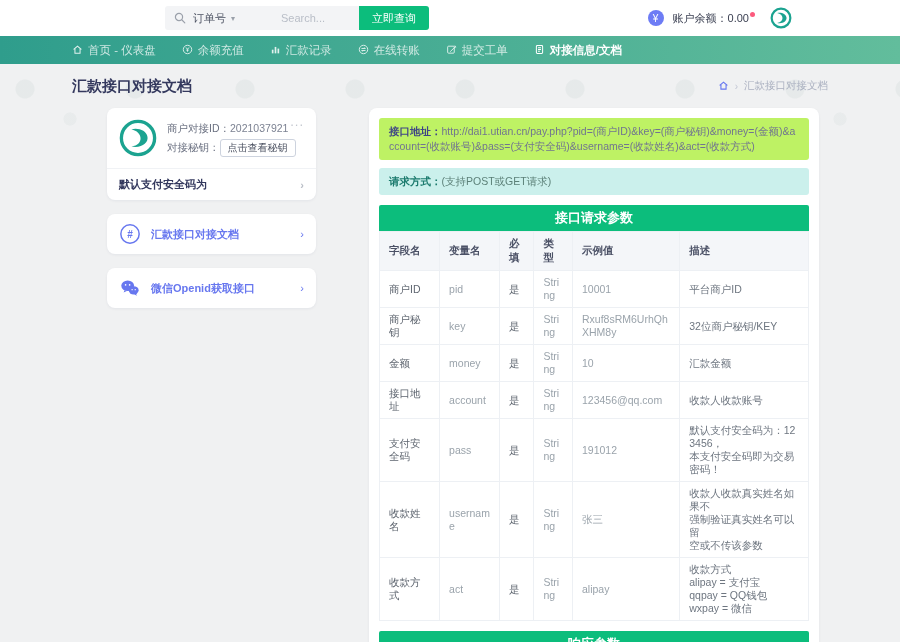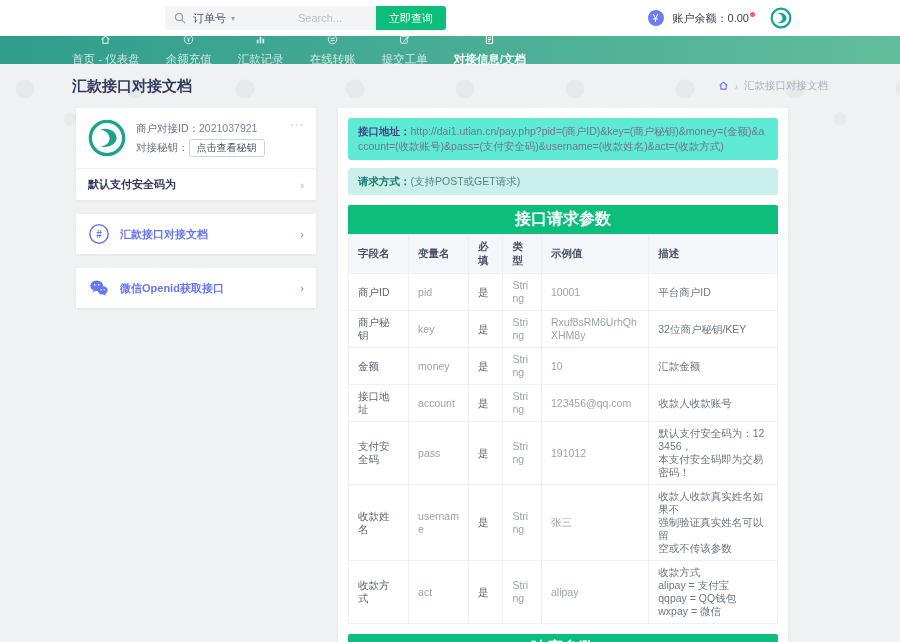--- a/index.html
+++ b/index.html
@@ -4,78 +4,78 @@
 <style>
   * { box-sizing: border-box; margin: 0; padding: 0; }
   html,body { width:900px; height:642px; overflow:hidden; }
   body { font-family:"Liberation Sans","DejaVu Sans",sans-serif; background:#f0f1f2; color:#34395e; }
   .page { width:900px; height:642px; display:flex; flex-direction:column; }
 
   
   .topbar { height:36px; background:#fff; display:flex; align-items:center; justify-content:space-between; padding:0 108px 0 165px; flex-shrink:0; }
   .search-group { display:flex; align-items:center; background:#f3f4f6; border-radius:3px; height:24px; }
   .mag-icon { margin:0 7px 0 9px; display:flex; }
-  .search-cat { font-size:11px; color:#4a5060; margin-right:19px; cursor:pointer; display:flex; align-items:center; gap:5px; }
+  .search-cat { font-size:11px; color:#4a5060; margin-right:2px; cursor:pointer; display:flex; align-items:center; gap:5px; }
   .chev-down { font-size:8px; color:#9aa0aa; }
   .search-input { border:none; outline:none; background:transparent; width:78px; font-size:11px; color:#333; font-family:inherit;margin-left:44px; }
   .search-input::placeholder { color:#b9bec7; }
   .search-btn { height:24px; border:none; background:#0cbd7c; color:#fff; font-size:11px; padding:0 13px; border-radius:0 3px 3px 0; cursor:pointer; font-family:inherit; }
   .account-group { display:flex; align-items:center; gap:9px; }
   .balance-icon { width:16px; height:16px; border-radius:50%; background:#6d7cf5; color:#fff; font-size:10px; display:flex; align-items:center; justify-content:center; }
   .balance-text { font-size:11px; color:#3a3f51; }
   .red-dot { display:inline-block; width:5px; height:5px; border-radius:50%; background:#fc5a7d; vertical-align:super; margin-left:1px; }
   .avatar { width:22px; height:22px; margin-left:6px; cursor:pointer; }
 
   
   .navbar { height:28px; background:linear-gradient(90deg,#2f9d8c,#62bd9c); display:flex; align-items:center; justify-content:space-between; padding:0 55px 0 72px; flex-shrink:0; }
   .nav-items { display:flex; gap:26px; }
-  .nav-item { display:flex; align-items:center; gap:5px; font-size:11.5px; color:rgba(255,255,255,.75); cursor:pointer; white-space:nowrap;flex-direction:column; }
+  .nav-item { display:flex; align-items:center; gap:5px; font-size:11.5px; color:rgba(255,255,255,.75); cursor:pointer; white-space:nowrap; }
   .nav-item svg { opacity:.85; }
   .nav-item.active { color:#fff; font-weight:bold; }
   .nav-item.active svg { opacity:1; }
   .brand { display:flex; align-items:center; gap:6px; color:#fff; cursor:pointer; }
   .brand-name { font-size:14px; font-weight:bold; letter-spacing:1px; }
   .brand-domain { border:1px solid rgba(255,255,255,.85); padding:1px 5px; font-size:9.5px; border-radius:2px; font-weight:bold; letter-spacing:.5px; }
 
   
   .content-wrap { flex:1; padding:6px 72px 0; position:relative; }
   .content-wrap::before { content:""; position:absolute; left:0; right:0; top:0; height:90px;
       background-image:radial-gradient(circle at 25px 25px, rgba(40,90,80,.05) 9px, transparent 10px),
                        radial-gradient(circle at 70px 55px, rgba(40,90,80,.04) 6px, transparent 7px);
       background-size:110px 80px; pointer-events:none; }
   .page-head { height:32px; display:flex; align-items:center; justify-content:space-between; position:relative; }
   .page-title { font-size:15px; font-weight:bold; color:#34395e; }
   .breadcrumb { display:flex; align-items:center; gap:6px; font-size:10.5px; color:#aab0c0; }
   .crumb-sep { color:#c2c7d4; font-size:10px; }
 
   .main-row { display:flex; align-items:flex-start; margin-top:6px; position:relative; }
-  .card { background:#fff; border-radius:0; box-shadow:0 1px 3px rgba(20,40,80,.06); }
+  .card { background:#fff; border-radius:8px; box-shadow:0 1px 3px rgba(20,40,80,.06);margin-left:31px; }
 
   .sidebar { width:240px; margin-right:22px; margin-left:4px; flex-shrink:0; }
   .merchant-top { display:flex; align-items:center; gap:10px; padding:11px 12px; position:relative; }
   .merchant-logo { width:38px; height:38px; flex-shrink:0; }
   .merchant-lines { font-size:10.5px; color:#6a7080; line-height:19px; }
   .merchant-lines .val { color:#7c8292; }
   .secret-btn { border:1px solid #cdd3de; background:#fff; border-radius:3px; font-size:10px; padding:1px 7px; color:#4a5060; cursor:pointer; font-family:inherit; }
   .more-dots { position:absolute; right:12px; top:6px; color:#c3c7cf; font-size:13px; letter-spacing:1px; cursor:pointer; }
   .rate-row { border-top:1px solid #f0f2f5; padding:8px 12px; display:flex; justify-content:space-between; align-items:center; font-size:11px; font-weight:bold; color:#34395e; cursor:pointer; }
   .chev-gray { color:#b9bec7; font-size:11px; }
   .link-card { display:flex; align-items:center; gap:10px; padding:9px 12px; margin-top:14px; cursor:pointer; }
   .link-icon { width:22px; height:22px; flex-shrink:0; display:flex; align-items:center; justify-content:center; }
   .link-label { flex:1; font-size:11px; font-weight:bold; color:#6777ef; }
   .chev-blue { color:#6777ef; font-size:11px; }
 
   .doc-card { width:450px; padding:10px; }
   .alert { border-radius:3px; padding:6px 10px; font-size:10.5px; line-height:15px; }
   .alert b { font-weight:bold; }
-  .alert-purple { background:#5eead4; color:#71758f; margin-bottom:8px; word-break:break-all; }
+  .alert-purple { background:#bef264; color:#71758f; margin-bottom:8px; word-break:break-all; }
   .alert-purple b { color:#3f4486; }
   .alert-cyan { background:#cbf0ec; color:#5c8078; margin-bottom:10px; }
   .alert-cyan b { color:#1b7a6d; }
-  .green-bar { background:#0cbd7c; color:#fff; text-align:center; font-size:16px; font-weight:bold; padding:4px 0; border-radius:2px 2px 0 0; }
+  .green-bar { background:#0cbd7c; color:#fff; text-align:center; font-size:13px; font-weight:bold; padding:4px 0; border-radius:2px 2px 0 0; }
   table { width:100%; border-collapse:collapse; margin-bottom:10px; table-layout:fixed; }
   th,td { border:1px solid #edf0f4; font-size:10.5px; text-align:left; padding:5px 9px; vertical-align:middle; }
   th { background:#f4f6f9; color:#4b5166; font-weight:bold; }
   td { color:#9aa3ab; white-space:pre-line; line-height:13px; word-break:break-all; }
   td:first-child { color:#5f6670; }
   td:nth-child(3) { color:#5f6670; }
   td:last-child { color:#6e7680; }
 </style>
 </head>
 <body>

